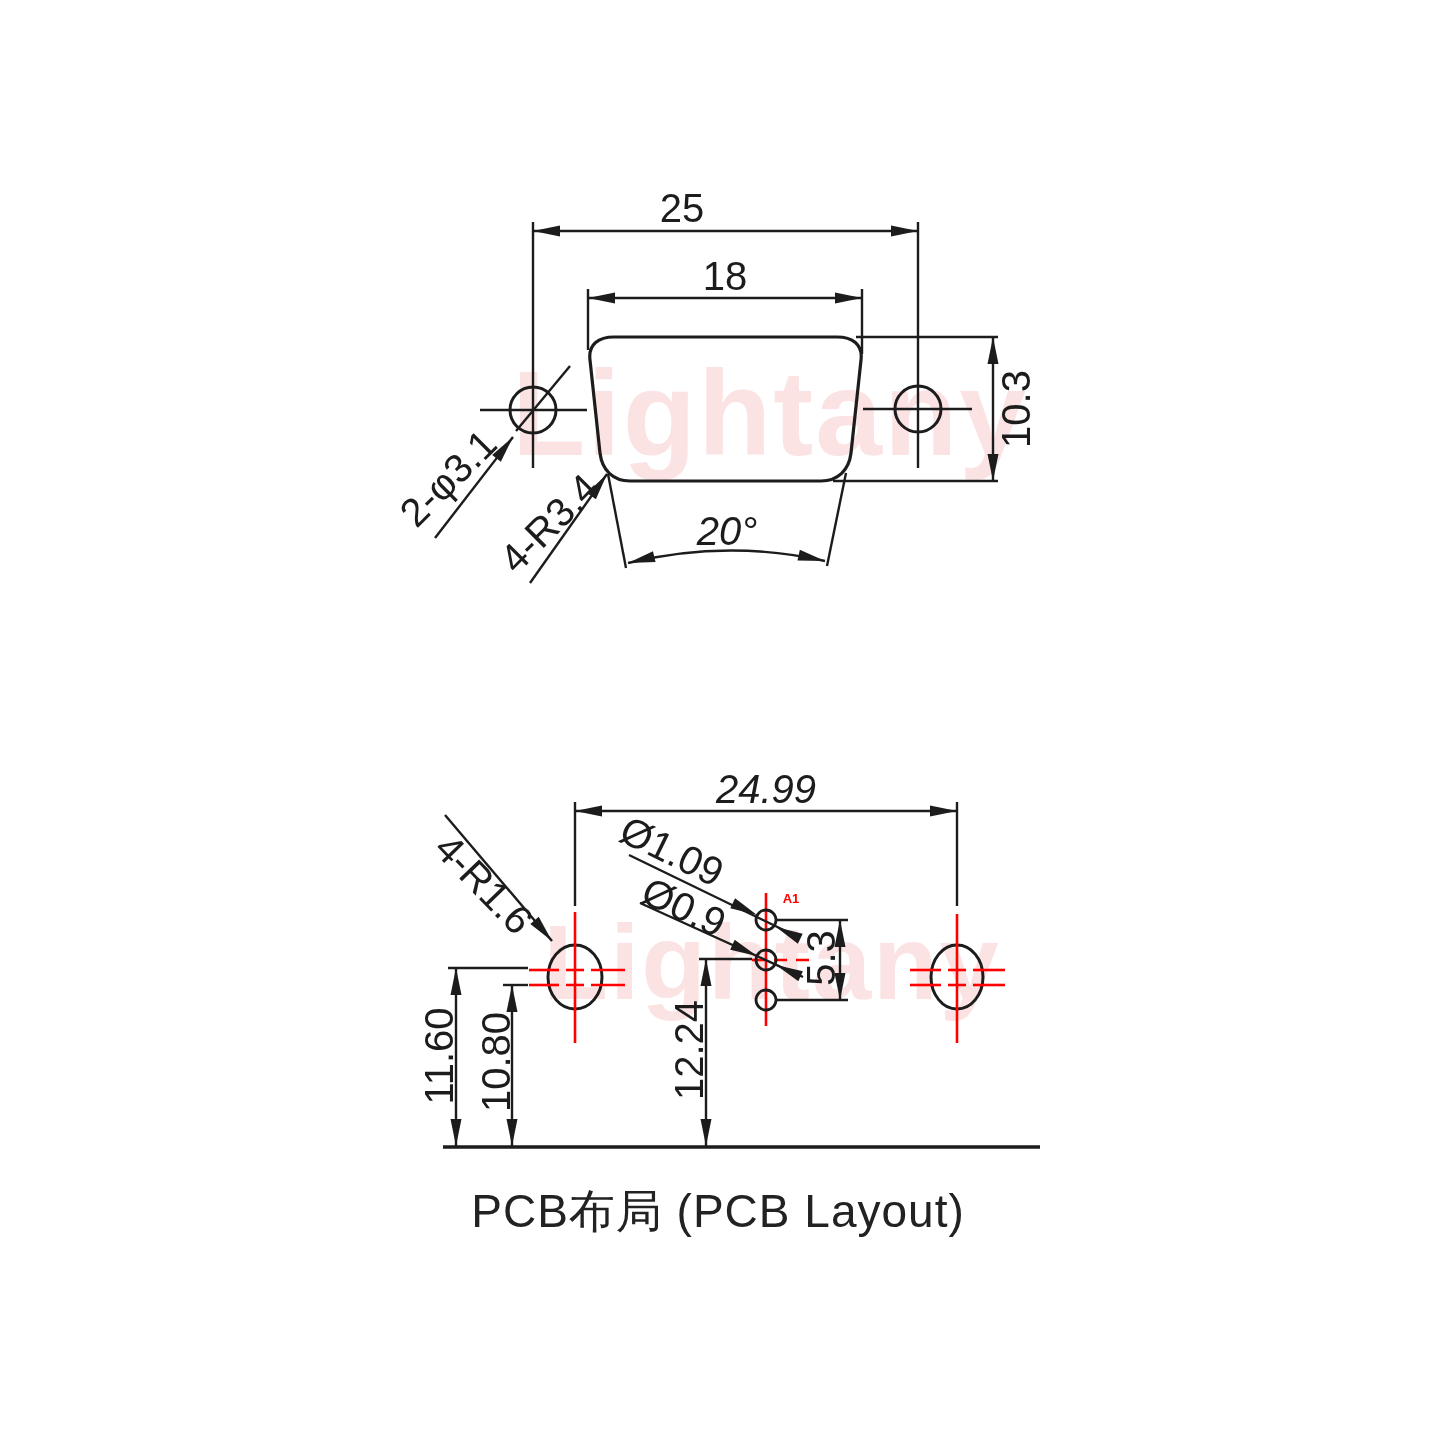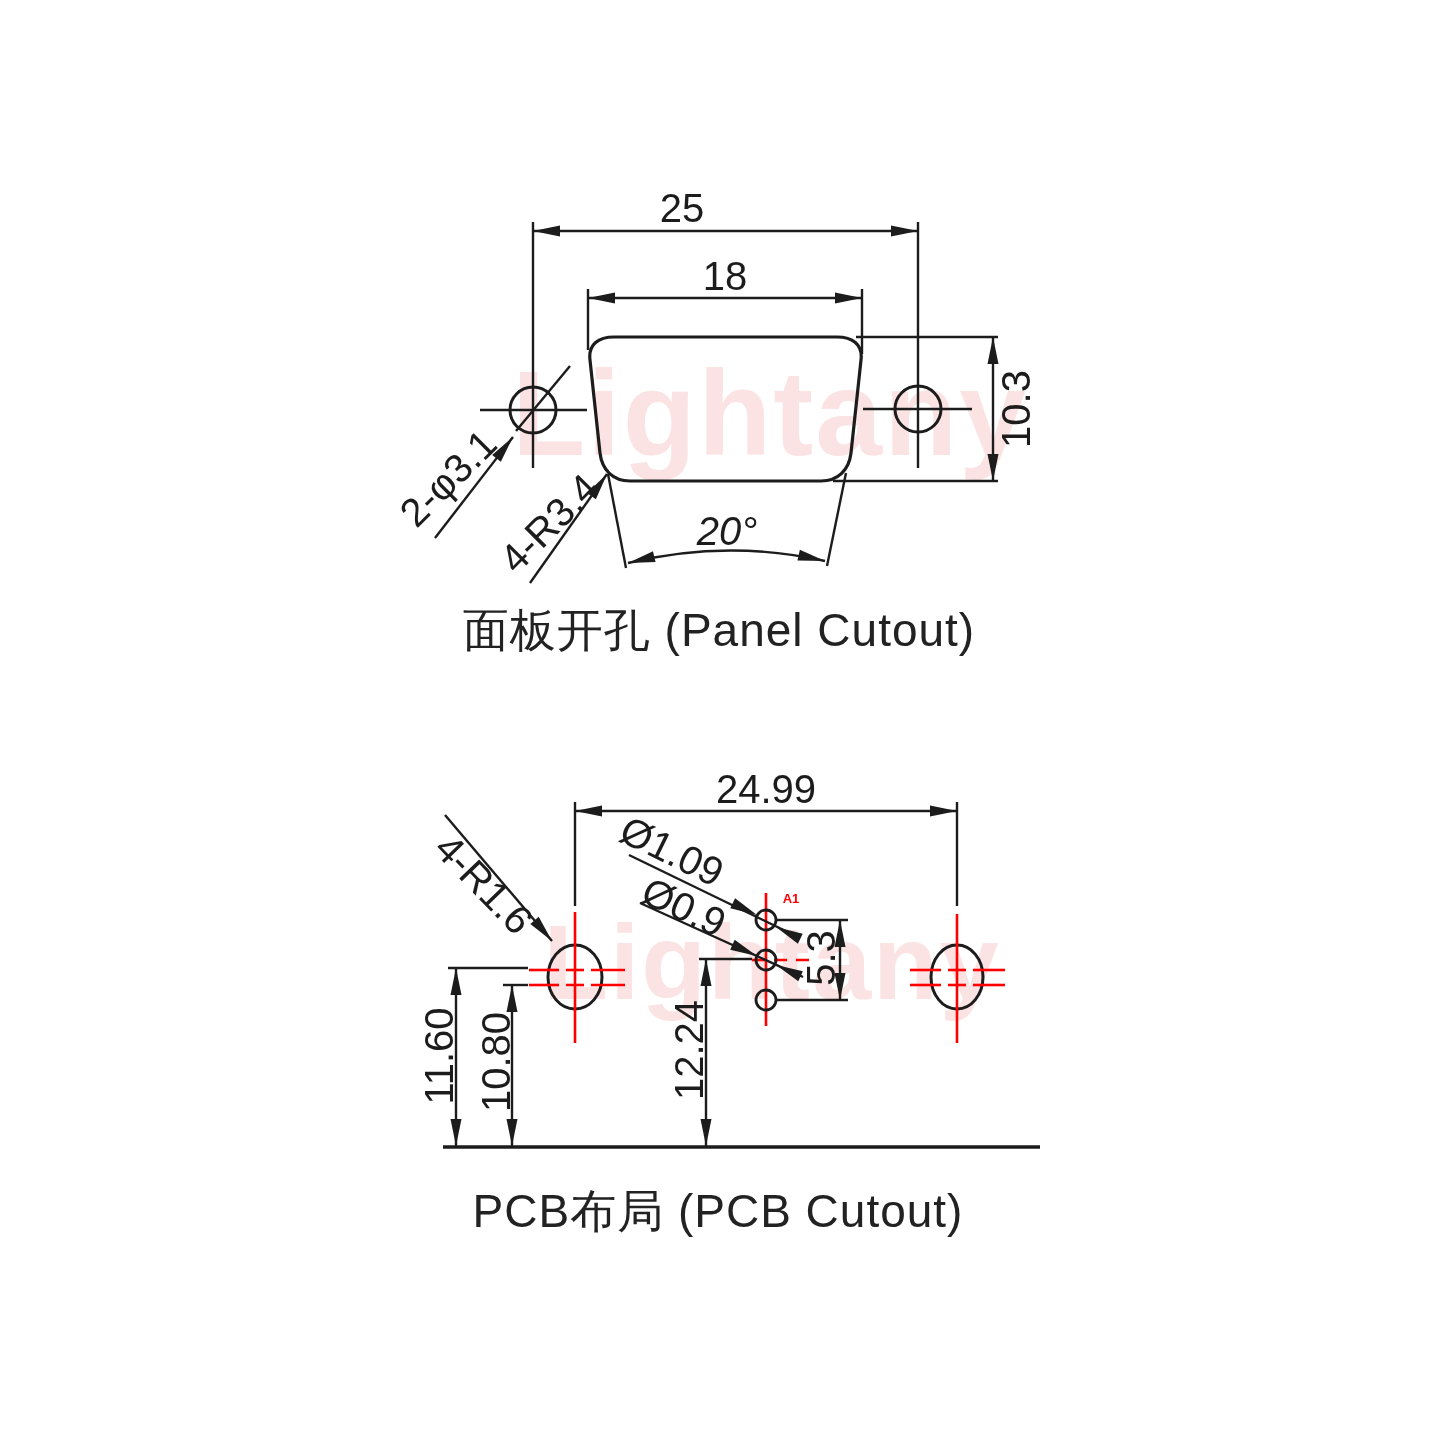--- a/index.html
+++ b/index.html
@@ -129,26 +129,25 @@
       <line class="blk" stroke-width="3.5" x1="443" y1="1147" x2="1040" y2="1147"></line>
     </g>
   </svg>
 
   <div class="lbl" style="left:682px;top:208px;transform:translate(-50%,-50%);">25</div>
   <div class="lbl" style="left:725px;top:276px;transform:translate(-50%,-50%);">18</div>
   <div class="lbl" style="left:1016px;top:409px;transform:translate(-50%,-50%) rotate(-90deg);">10.3</div>
   <div class="lbl" style="left:727px;top:531px;transform:translate(-50%,-50%);font-style:italic;">20°</div>
   <div class="lbl" style="left:448px;top:478px;transform:translate(-50%,-50%) rotate(-45deg);">2-φ3.1</div>
   <div class="lbl" style="left:549px;top:523px;transform:translate(-50%,-50%) rotate(-45deg);">4-R3.4</div>
-  <div class="cap" style="left:719px;top:631px;transform:translate(-50%,-50%);">面板开孔 (Panel Cutout)</div>
 
-  <div class="lbl" style="left:766px;top:789px;transform:translate(-50%,-50%);">24.99</div>
+  <div class="lbl" style="left:766px;top:789px;transform:translate(-50%,-50%);font-style:italic;">24.99</div>
   <div class="lbl" style="left:484px;top:884px;transform:translate(-50%,-50%) rotate(46deg);">4-R1.6</div>
   <div class="lbl" style="left:672px;top:851px;transform:translate(-50%,-50%) rotate(26deg);">Ø1.09</div>
   <div class="lbl" style="left:684px;top:907px;transform:translate(-50%,-50%) rotate(25deg);">Ø0.9</div>
   <div class="lbl red" style="left:791px;top:898px;transform:translate(-50%,-50%);">A1</div>
   <div class="lbl" style="left:821px;top:958px;transform:translate(-50%,-50%) rotate(-90deg);">5.3</div>
   <div class="lbl" style="left:439px;top:1056px;transform:translate(-50%,-50%) rotate(-90deg);">11.60</div>
   <div class="lbl" style="left:496px;top:1062px;transform:translate(-50%,-50%) rotate(-90deg);">10.80</div>
   <div class="lbl" style="left:689px;top:1050px;transform:translate(-50%,-50%) rotate(-90deg);">12.24</div>
-  <div class="cap" style="left:718px;top:1212px;transform:translate(-50%,-50%);">PCB布局 (PCB Cutout)</div>
+  <div class="cap" style="left:718px;top:1212px;transform:translate(-50%,-50%);">PCB布局 (PCB Layout)</div>
 
 </div>
 
 </body></html>

